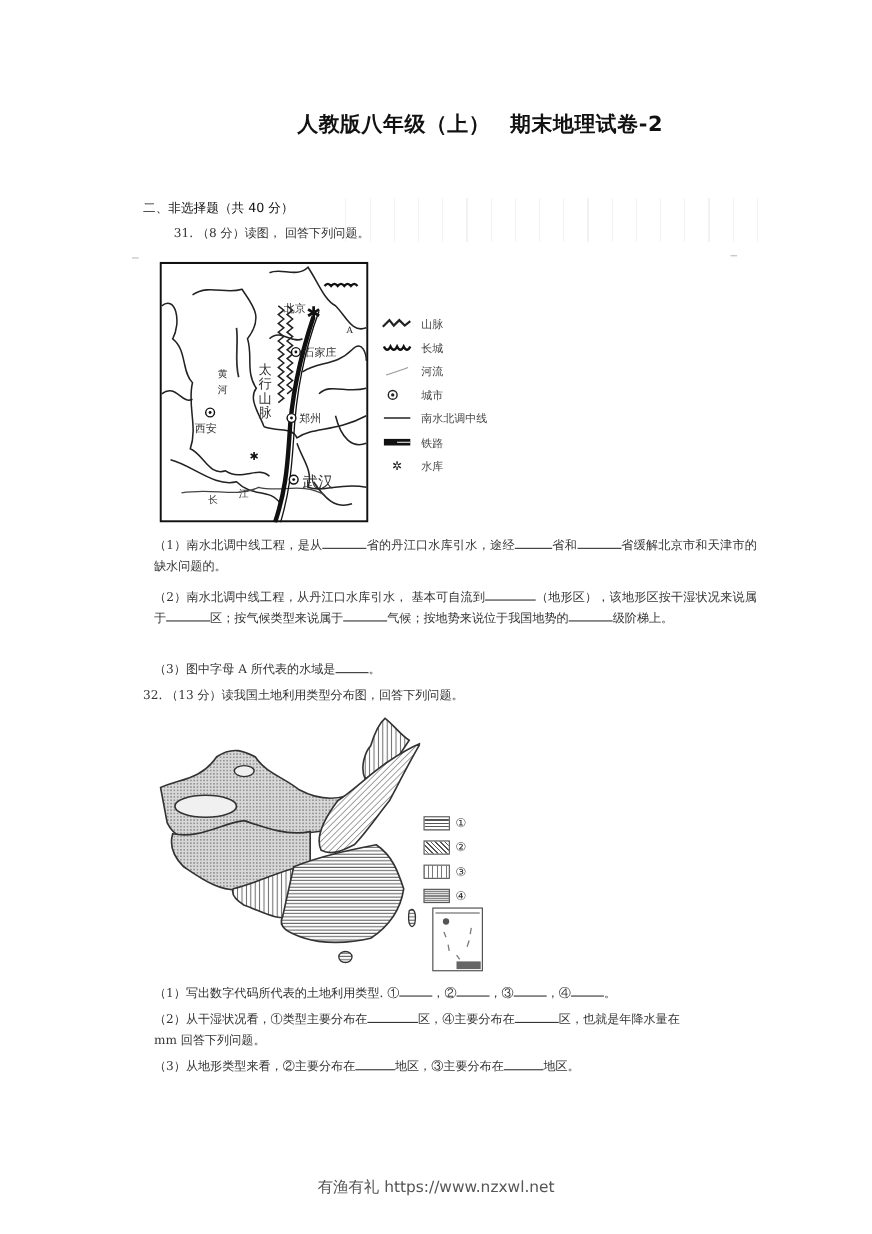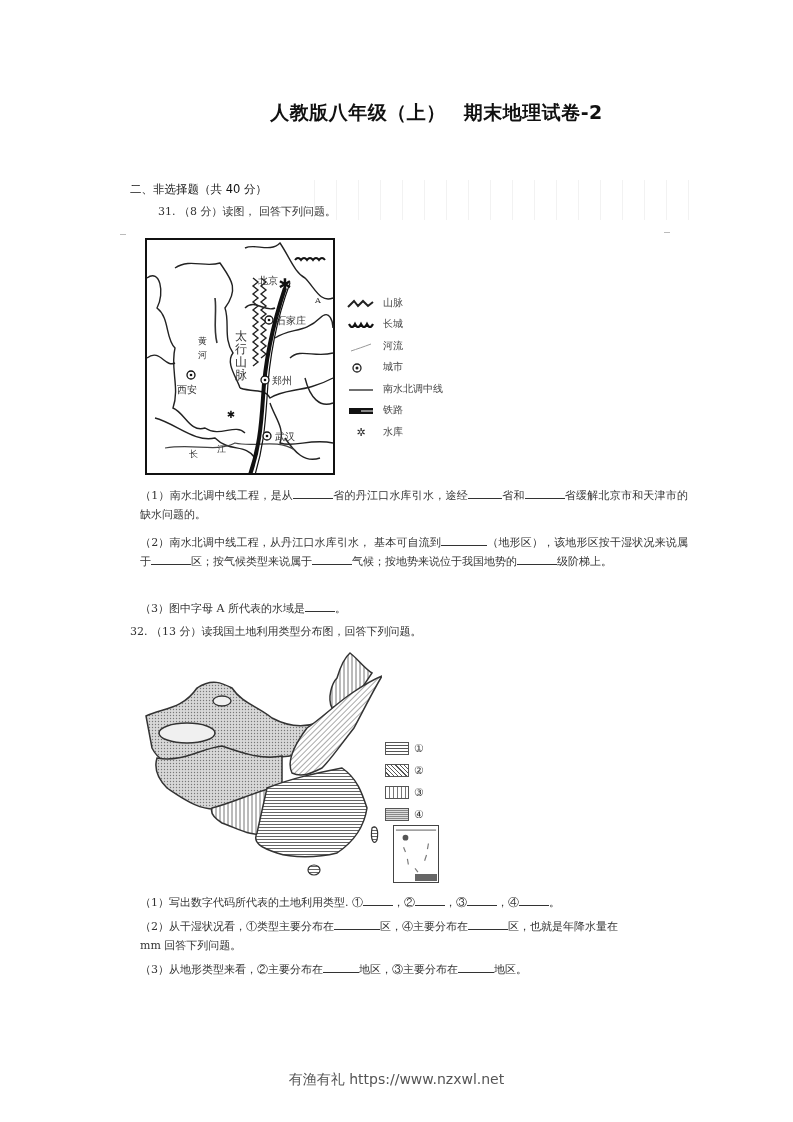--- a/index.html
+++ b/index.html
@@ -32,21 +32,21 @@
     }
     .blank { display: inline-block; border-bottom: 1px solid #333; height: 13px; vertical-align: baseline; }
     .w36 { width: 36px; } .w40 { width: 40px; } .w46 { width: 46px; } .w34 { width: 34px; } .w30 { width: 30px; }
 
     .tick { position: absolute; width: 6px; height: 1px; background: #bbb; }
 
     
     .map1 { position: absolute; left: 145px; top: 238px; width: 190px; height: 237px; }
     .map1 svg { width: 100%; height: 100%; }
     .legend1 { position: absolute; left: 345px; top: 288px; width: 140px; }
-    .legend1 .row { display: flex; align-items: flex-end; height: 21.5px; font-size: 10px; color: #444; }
+    .legend1 .row { display: flex; align-items: flex-start; height: 21.5px; font-size: 10px; color: #444; }
     .legend1 .sym { width: 32px; height: 12px; margin-right: 6px; display: flex; align-items: center; justify-content: center; }
     .legend1 .sym svg { width: 28px; height: 12px; }
     .legend1 .lbl { white-space: nowrap; }
 
     
     .map2 { position: absolute; left: 142px; top: 648px; width: 240px; height: 236px; }
     .map2 svg { width: 100%; height: 100%; }
     .legend2 { position: absolute; left: 385px; top: 737px; width: 60px; }
     .legend2 .row { display: flex; align-items: center; height: 22px; }
     .legend2 .swatch { width: 24px; height: 13px; border: 1.5px solid #555; margin-right: 5px; }
@@ -131,21 +131,21 @@
     </g>
 
     <text x="86" y="180" font-size="10" fill="#111" text-anchor="middle">✱</text>
   </svg>
   <span style="position:absolute; left:113px; top:36px; font-size:10px; color:#333;">北京</span>
   <div style="position:absolute; left:90px; top:56px; font-size:12px; line-height:13px; color:#333; width:11px;margin-top:36px;">
     <span>太</span><span>行</span><span>山</span><span>脉</span>
   </div>
   <span style="position:absolute; left:131px; top:76px; font-size:10px; color:#333;">石家庄</span>
   <span style="position:absolute; left:127px; top:136px; font-size:10px; color:#333;">郑州</span>
-  <span style="position:absolute; left:130px; top:192px; font-size:10px; color:#333;">武汉</span>
+  <span style="position:absolute; left:130px; top:192px; font-size:14px; color:#333;">武汉</span>
   <span style="position:absolute; left:32px; top:145px; font-size:10px; color:#333;">西安</span>
   <div style="position:absolute; left:53px; top:96px; font-size:9px; line-height:14px; color:#333; width:10px;">
     <span>黄</span><span>河</span>
   </div>
   <span style="position:absolute; left:44px; top:210px; font-size:9px; color:#333;">长</span>
   <span style="position:absolute; left:72px; top:205px; font-size:9px; color:#333;">江</span>
   <span style="position:absolute; left:170px; top:58px; font-size:8px; color:#333;">A</span>
 </div>
 
 <div class="legend1">

